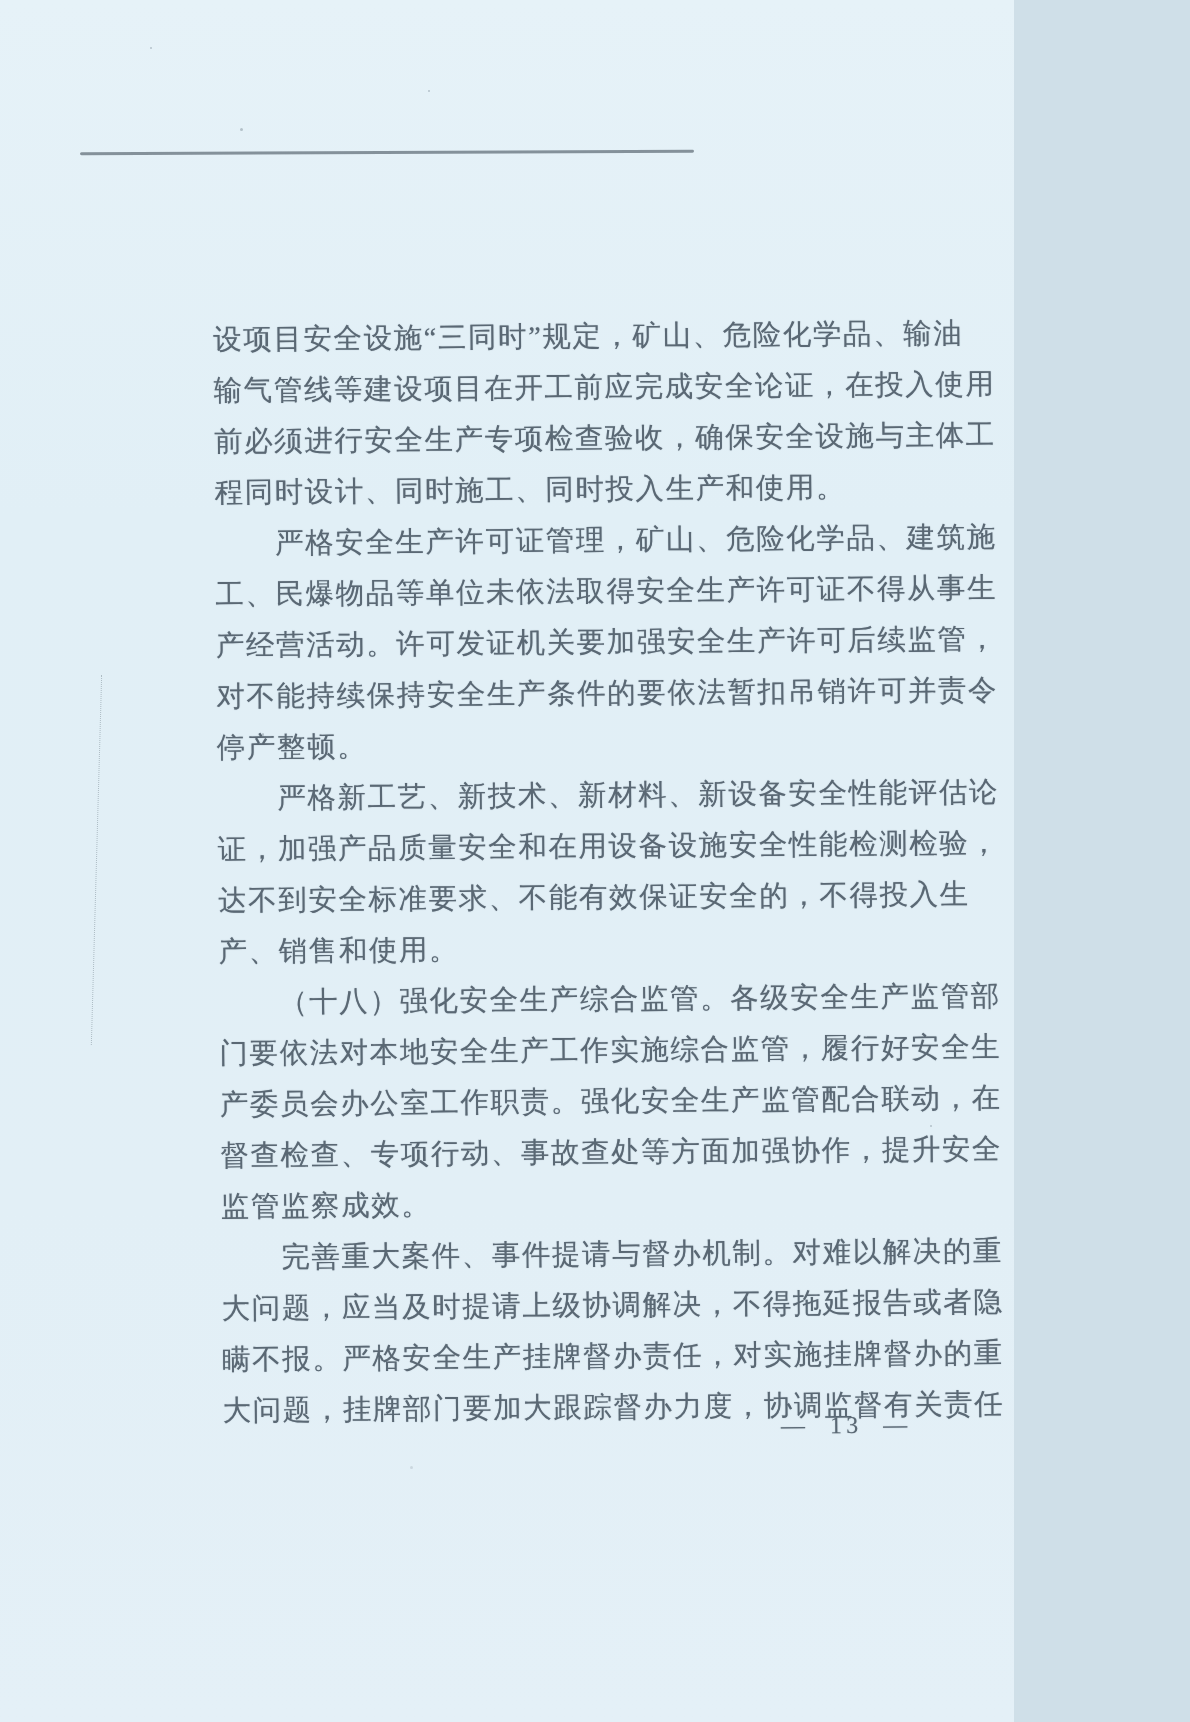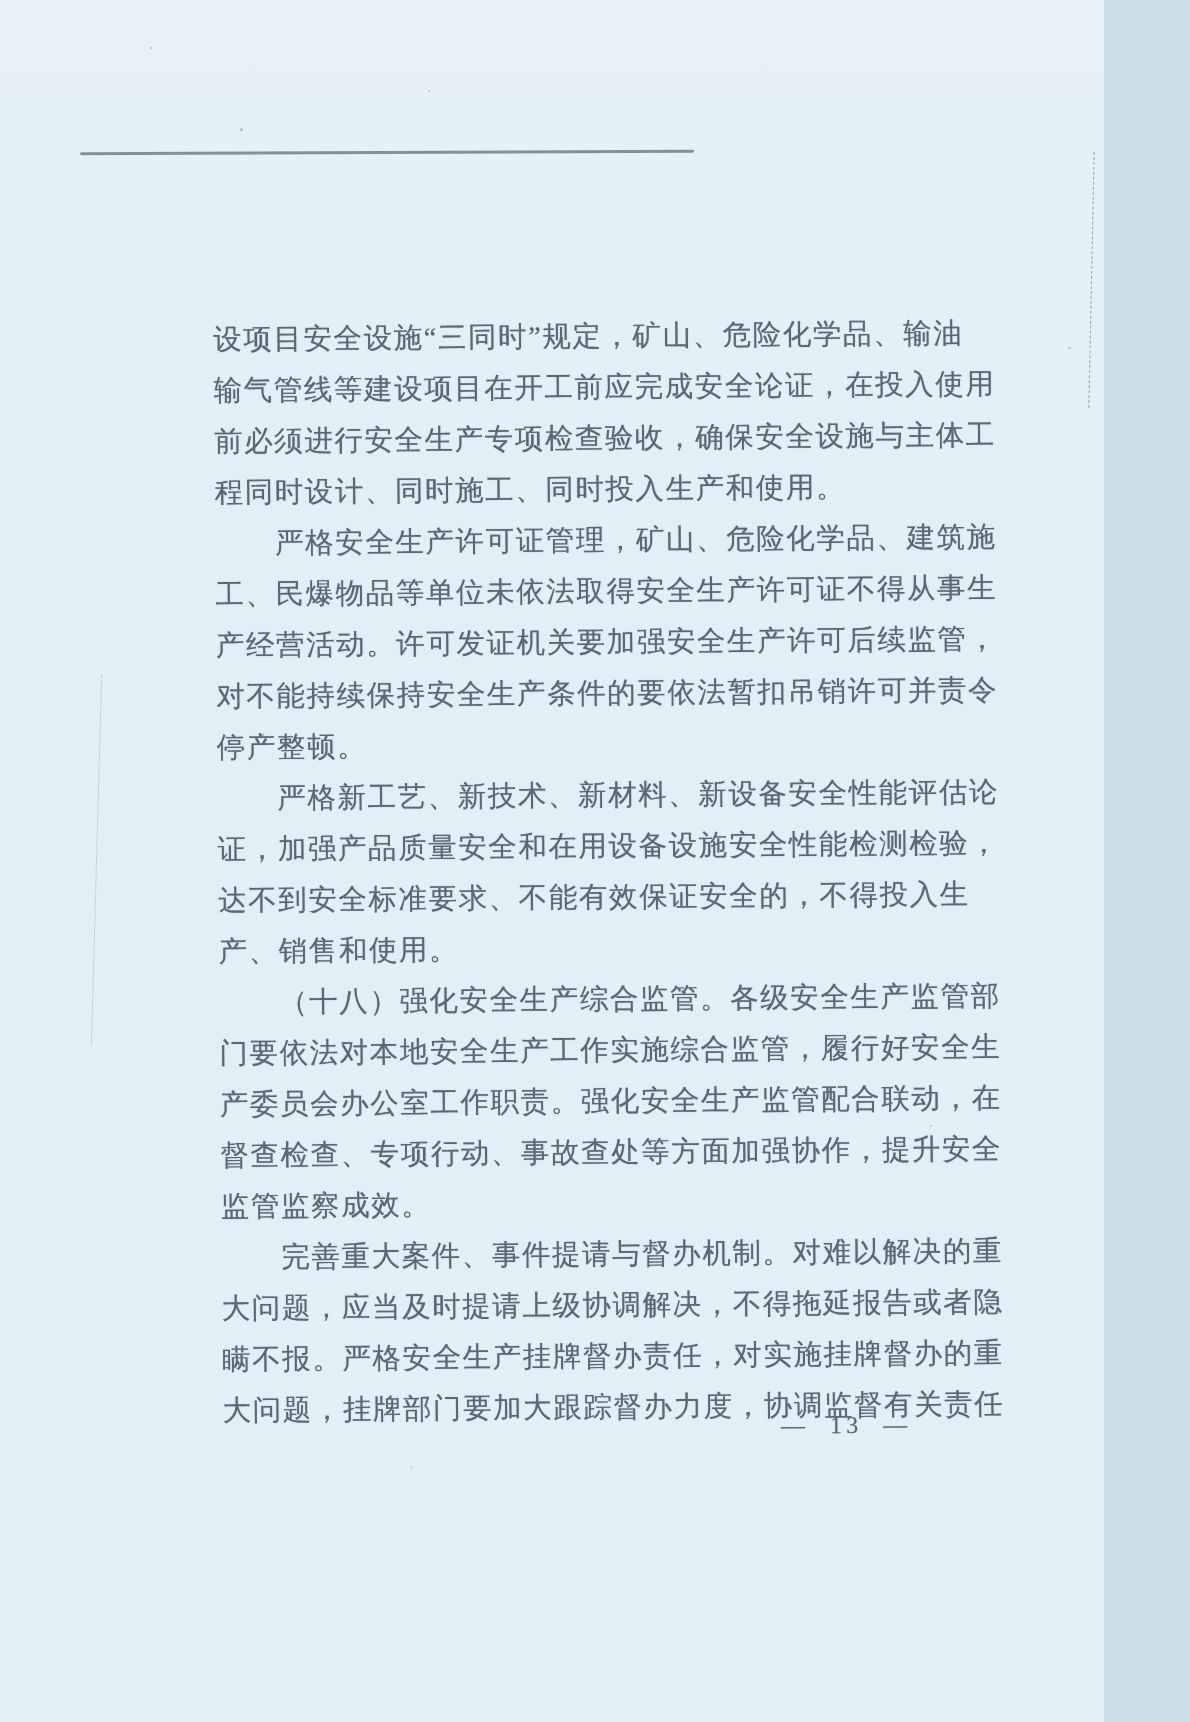--- a/index.html
+++ b/index.html
@@ -4,21 +4,21 @@
 <style>
   html,body{margin:0;padding:0;}
   body{
     width:1190px;height:1722px;
     background:#cfdfe8;
     font-family:"Liberation Serif","DejaVu Serif",serif;
     overflow:hidden;
   }
   .page{
     position:relative;
-    width:1104px;height:1722px;
+    width:1014px;height:1722px;
     background:linear-gradient(180deg,#e6f2f8 0%,#e1eff6 30%,#e2eff6 70%,#e4f0f7 100%);
     overflow:hidden;
   }
   
   .top-rule{
     position:absolute;left:80px;top:151px;width:614px;height:3px;
     background:#73808a;
     transform:rotate(-0.25deg);
     border-radius:2px;
     opacity:.85;

